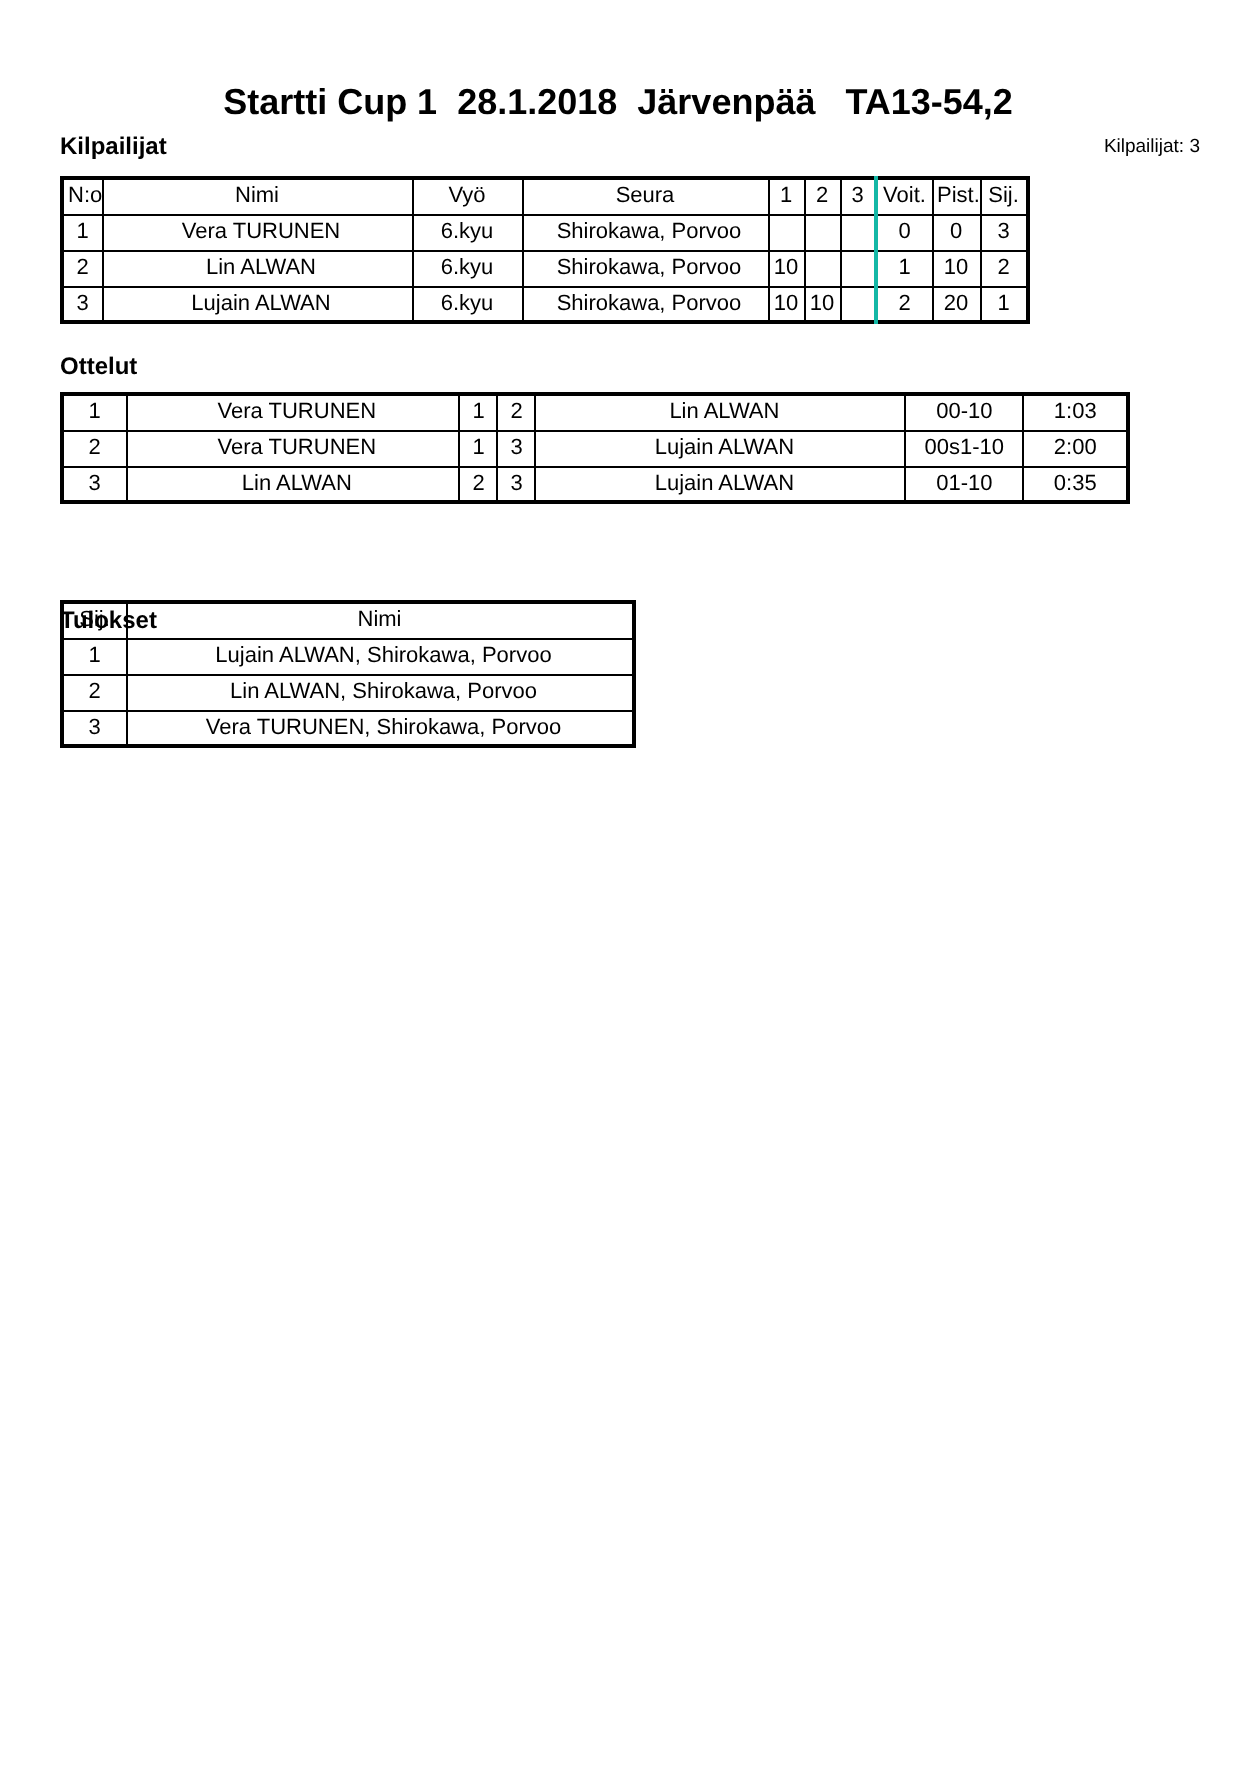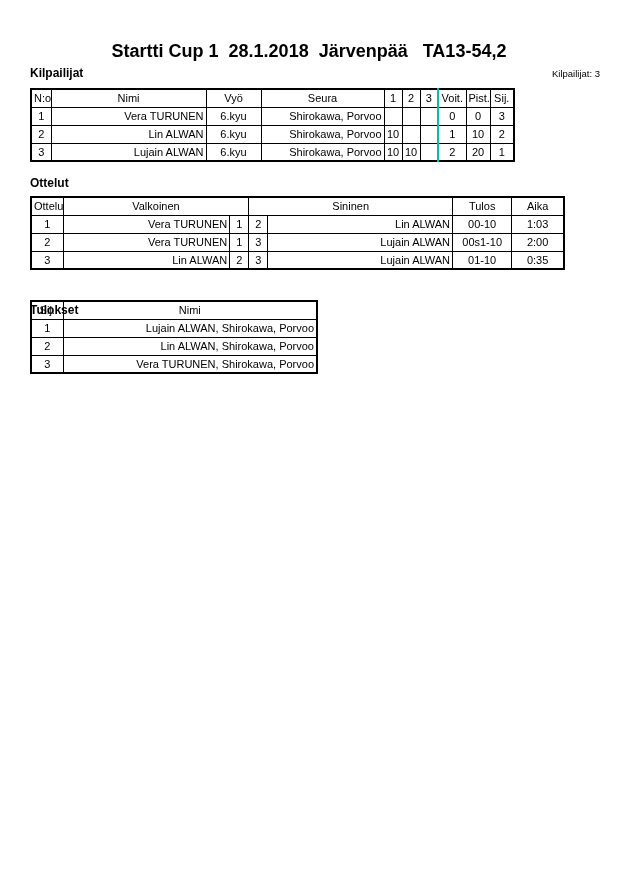--- a/index.html
+++ b/index.html
@@ -47,21 +47,21 @@
   th, td {
     border: 1px solid #000;
     height: 18px;
     padding: 0 2px;
     overflow: hidden;
     white-space: nowrap;
     font-weight: normal;
     text-align: center;
   }
   th { font-weight: normal; }
-  .al { text-align: right; padding-left: 6px; }
+  .al { text-align: center; padding-left: 6px; }
   .thick-left { border-left: 2px solid #14b8a6; }
 </style>
 </head>
 <body>
 
 <div class="page-title">Startti Cup 1  28.1.2018  Järvenpää   TA13-54,2</div>
 
 <div class="section-heading" id="heading-kilpailijat">Kilpailijat</div>
 <div class="count-label">Kilpailijat: 3</div>
 
@@ -136,27 +136,20 @@
   <colgroup>
     <col style="width:32px">
       <col style="width:166px">
       <col style="width:19px">
       <col style="width:19px">
     <col style="width:184px">
       <col style="width:59px">
       <col style="width:52px">
   </colgroup>
   <tbody>
-      <tr>
-    <th>Ottelu</th>
-    <th colspan="2">Valkoinen</th>
-    <th colspan="2">Sininen</th>
-    <th>Tulos</th>
-    <th>Aika</th>
-  </tr>
   <tr>
     <td>1</td>
     <td class="al">Vera TURUNEN</td>
     <td>1</td>
     <td>2</td>
     <td class="al">Lin ALWAN</td>
     <td>00-10</td>
     <td>1:03</td>
   </tr>
   <tr>

